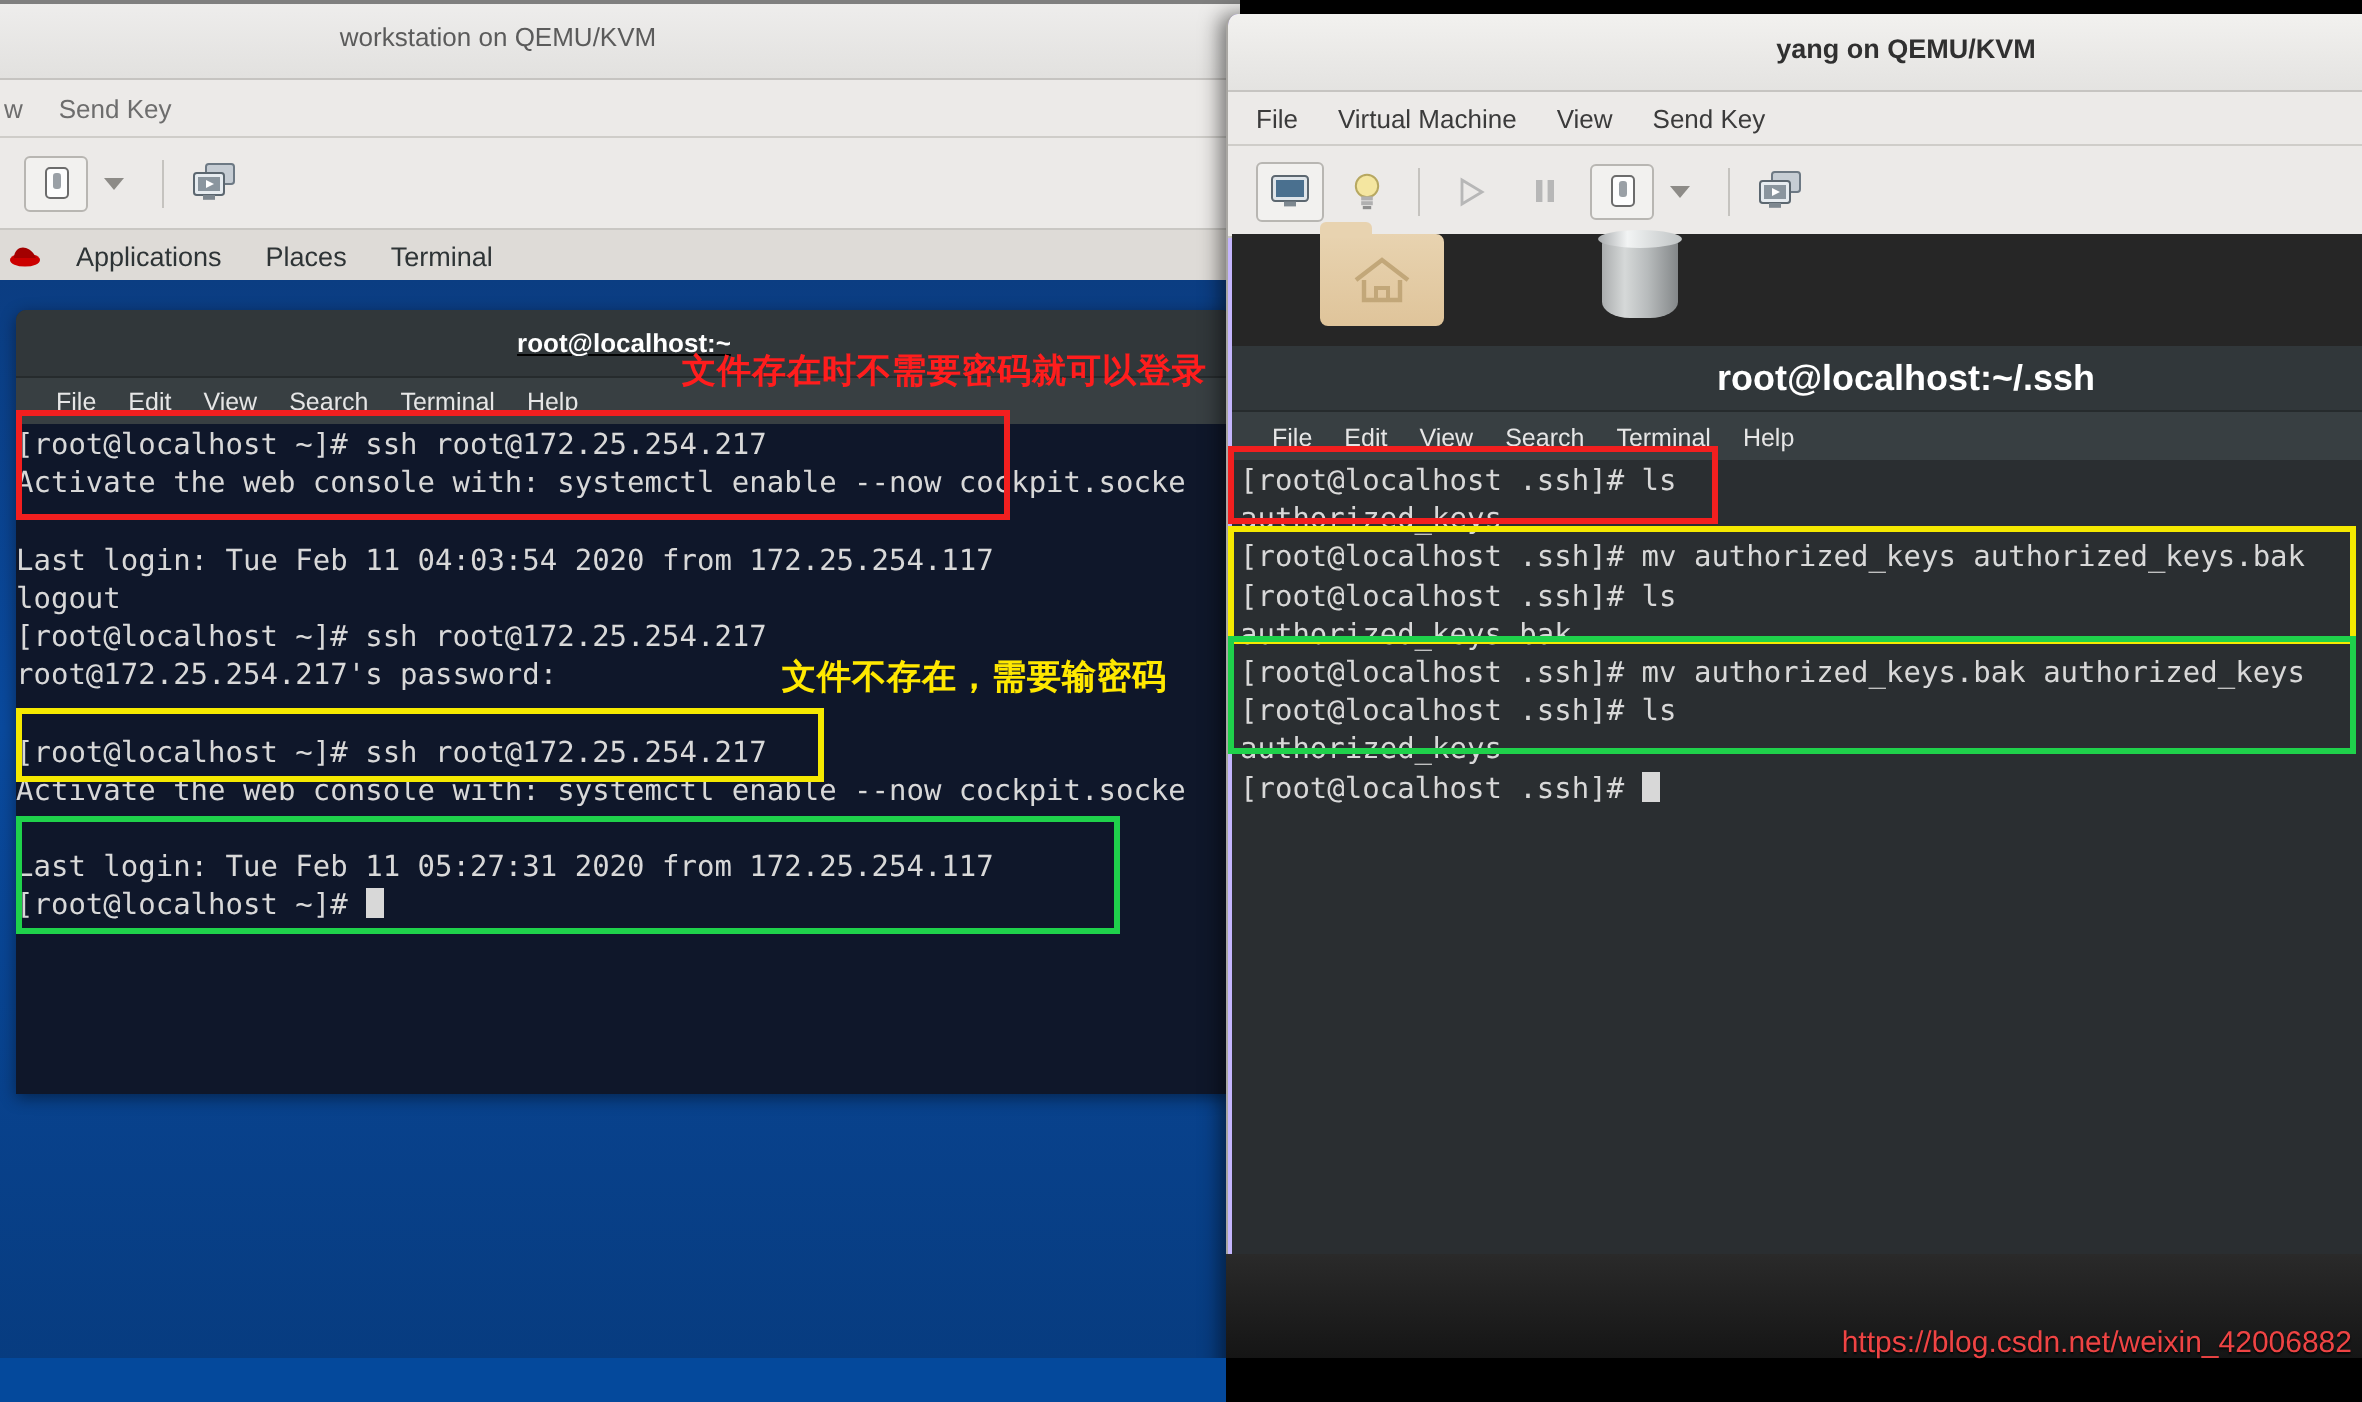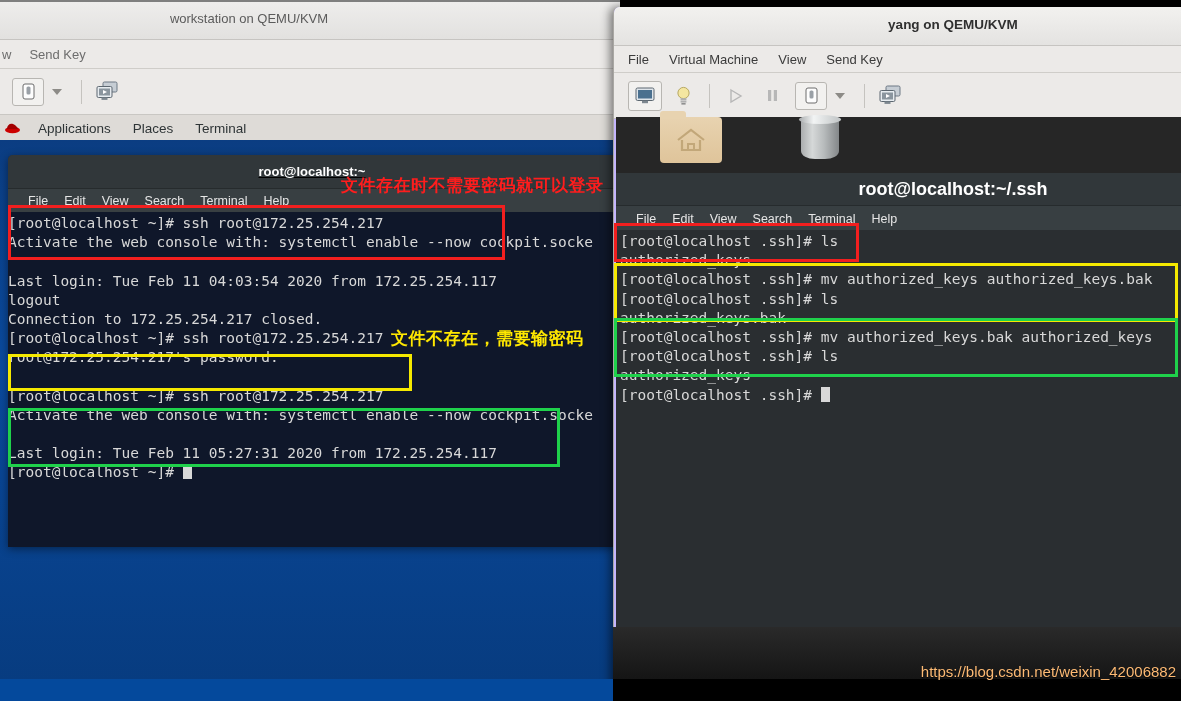--- a/index.html
+++ b/index.html
@@ -182,21 +182,21 @@
     position:absolute;white-space:nowrap;
     font-family:"DejaVu Sans","Liberation Sans",sans-serif;
     font-size:17px;font-weight:600;letter-spacing:.5px;
   }
   .cn-red{color:#ff1d1d;}
   .cn-yellow{color:#ffe800;}
 
   
   #watermark{
     position:absolute;right:5px;bottom:21px;
-    color:#fdba74;font-size:15px;
+    color:#ef4444;font-size:15px;
     font-family:"Liberation Sans",sans-serif;
     text-shadow:0 1px 1px rgba(0,0,0,.8);
     z-index:60;
     margin-left:25px;
   }
   #wm-bar{
     position:absolute;left:613px;right:0;bottom:0;height:22px;background:#000;z-index:55;
   }
   #wm-strip{
     position:absolute;left:613px;right:0;bottom:22px;height:52px;
@@ -266,21 +266,20 @@
         <span class="tm">Search</span>
         <span class="tm">Terminal</span>
         <span class="tm">Help</span>
       </div>
       <div class="t-body">
         <div class="line">[root@localhost ~]# ssh root@172.25.254.217</div>
         <div class="line">Activate the web console with: systemctl enable --now cockpit.socke</div>
         <div class="line blank">&nbsp;</div>
         <div class="line">Last login: Tue Feb 11 04:03:54 2020 from 172.25.254.117</div>
         <div class="line">logout</div>
-        <div class="line">Connection to 172.25.254.217 closed.</div>
         <div class="line">[root@localhost ~]# ssh root@172.25.254.217</div>
         <div class="line">root@172.25.254.217's password:</div>
         <div class="line blank">&nbsp;</div>
         <div class="line">[root@localhost ~]# ssh root@172.25.254.217</div>
         <div class="line">Activate the web console with: systemctl enable --now cockpit.socke</div>
         <div class="line blank">&nbsp;</div>
         <div class="line">Last login: Tue Feb 11 05:27:31 2020 from 172.25.254.117</div>
         <div class="line"><span>[root@localhost ~]# </span><span class="cursorblk"></span></div>
       </div>
     </div>

